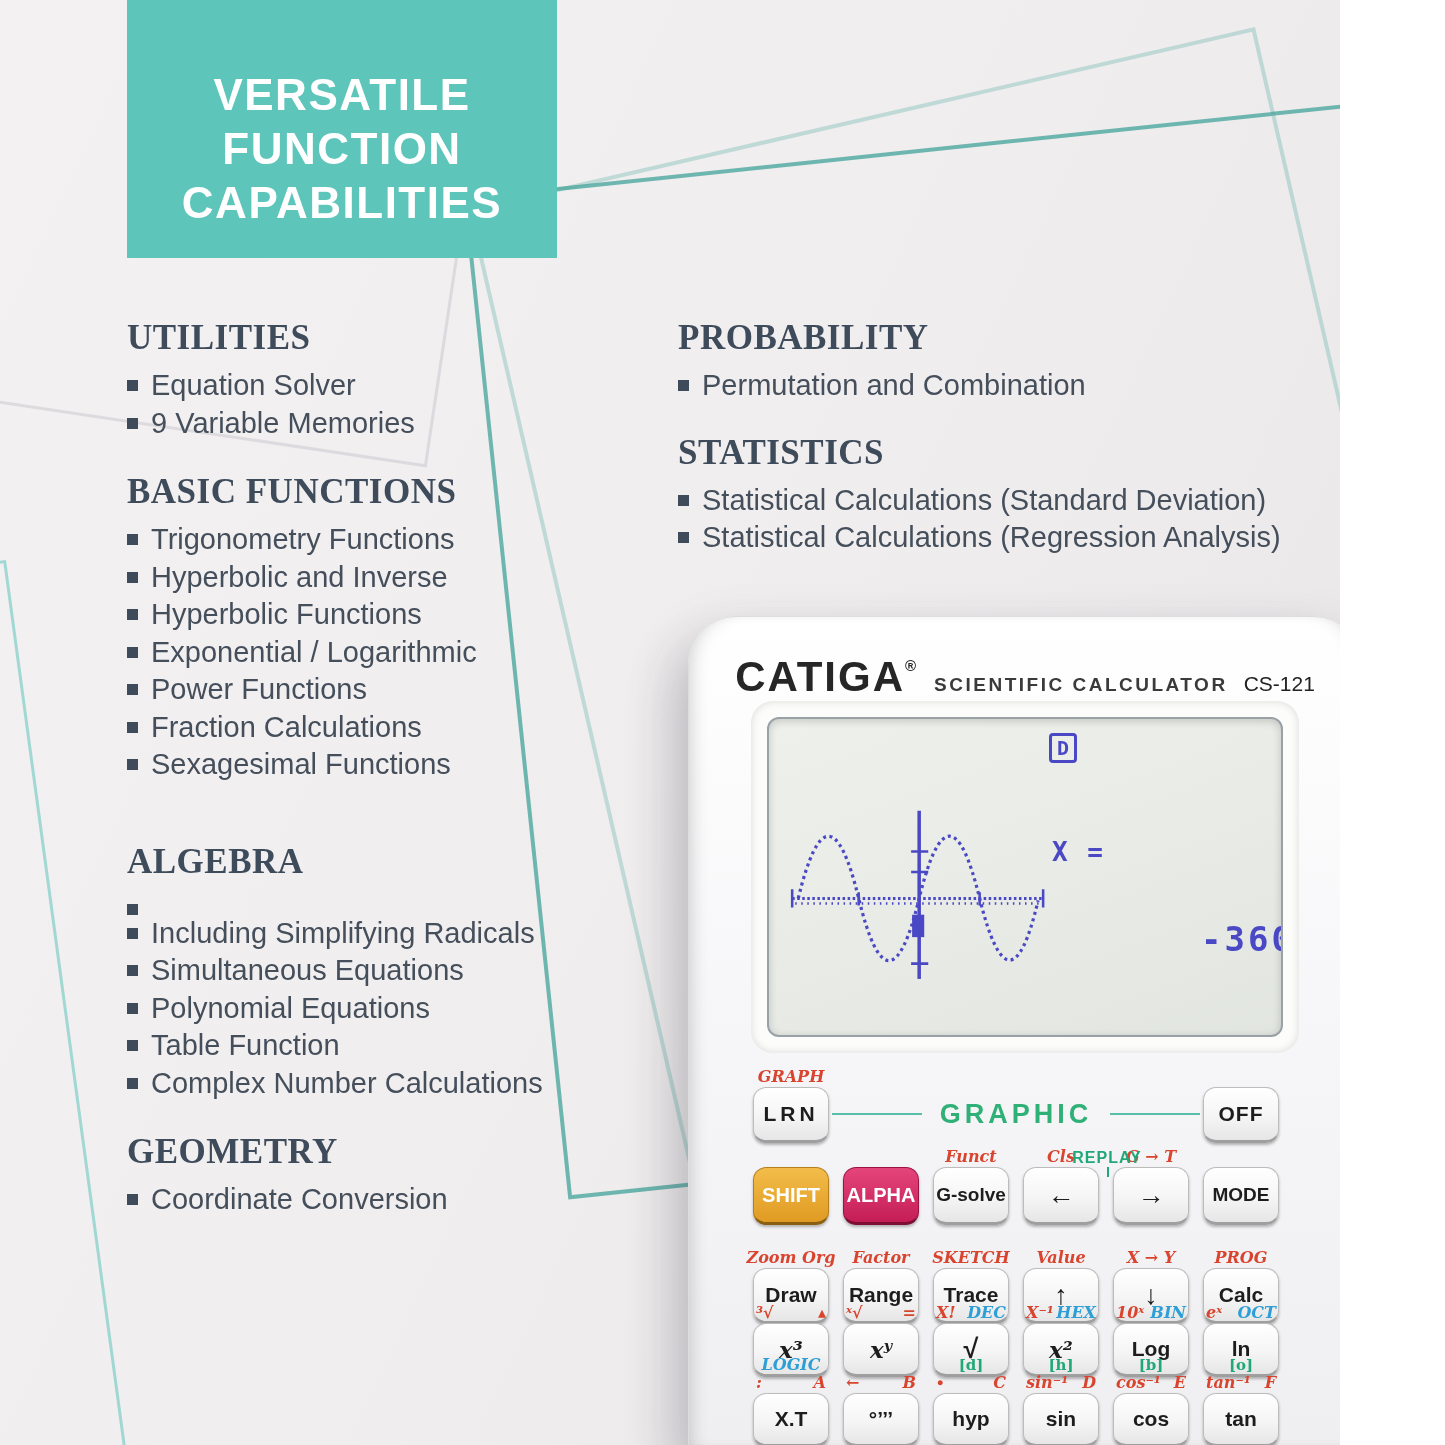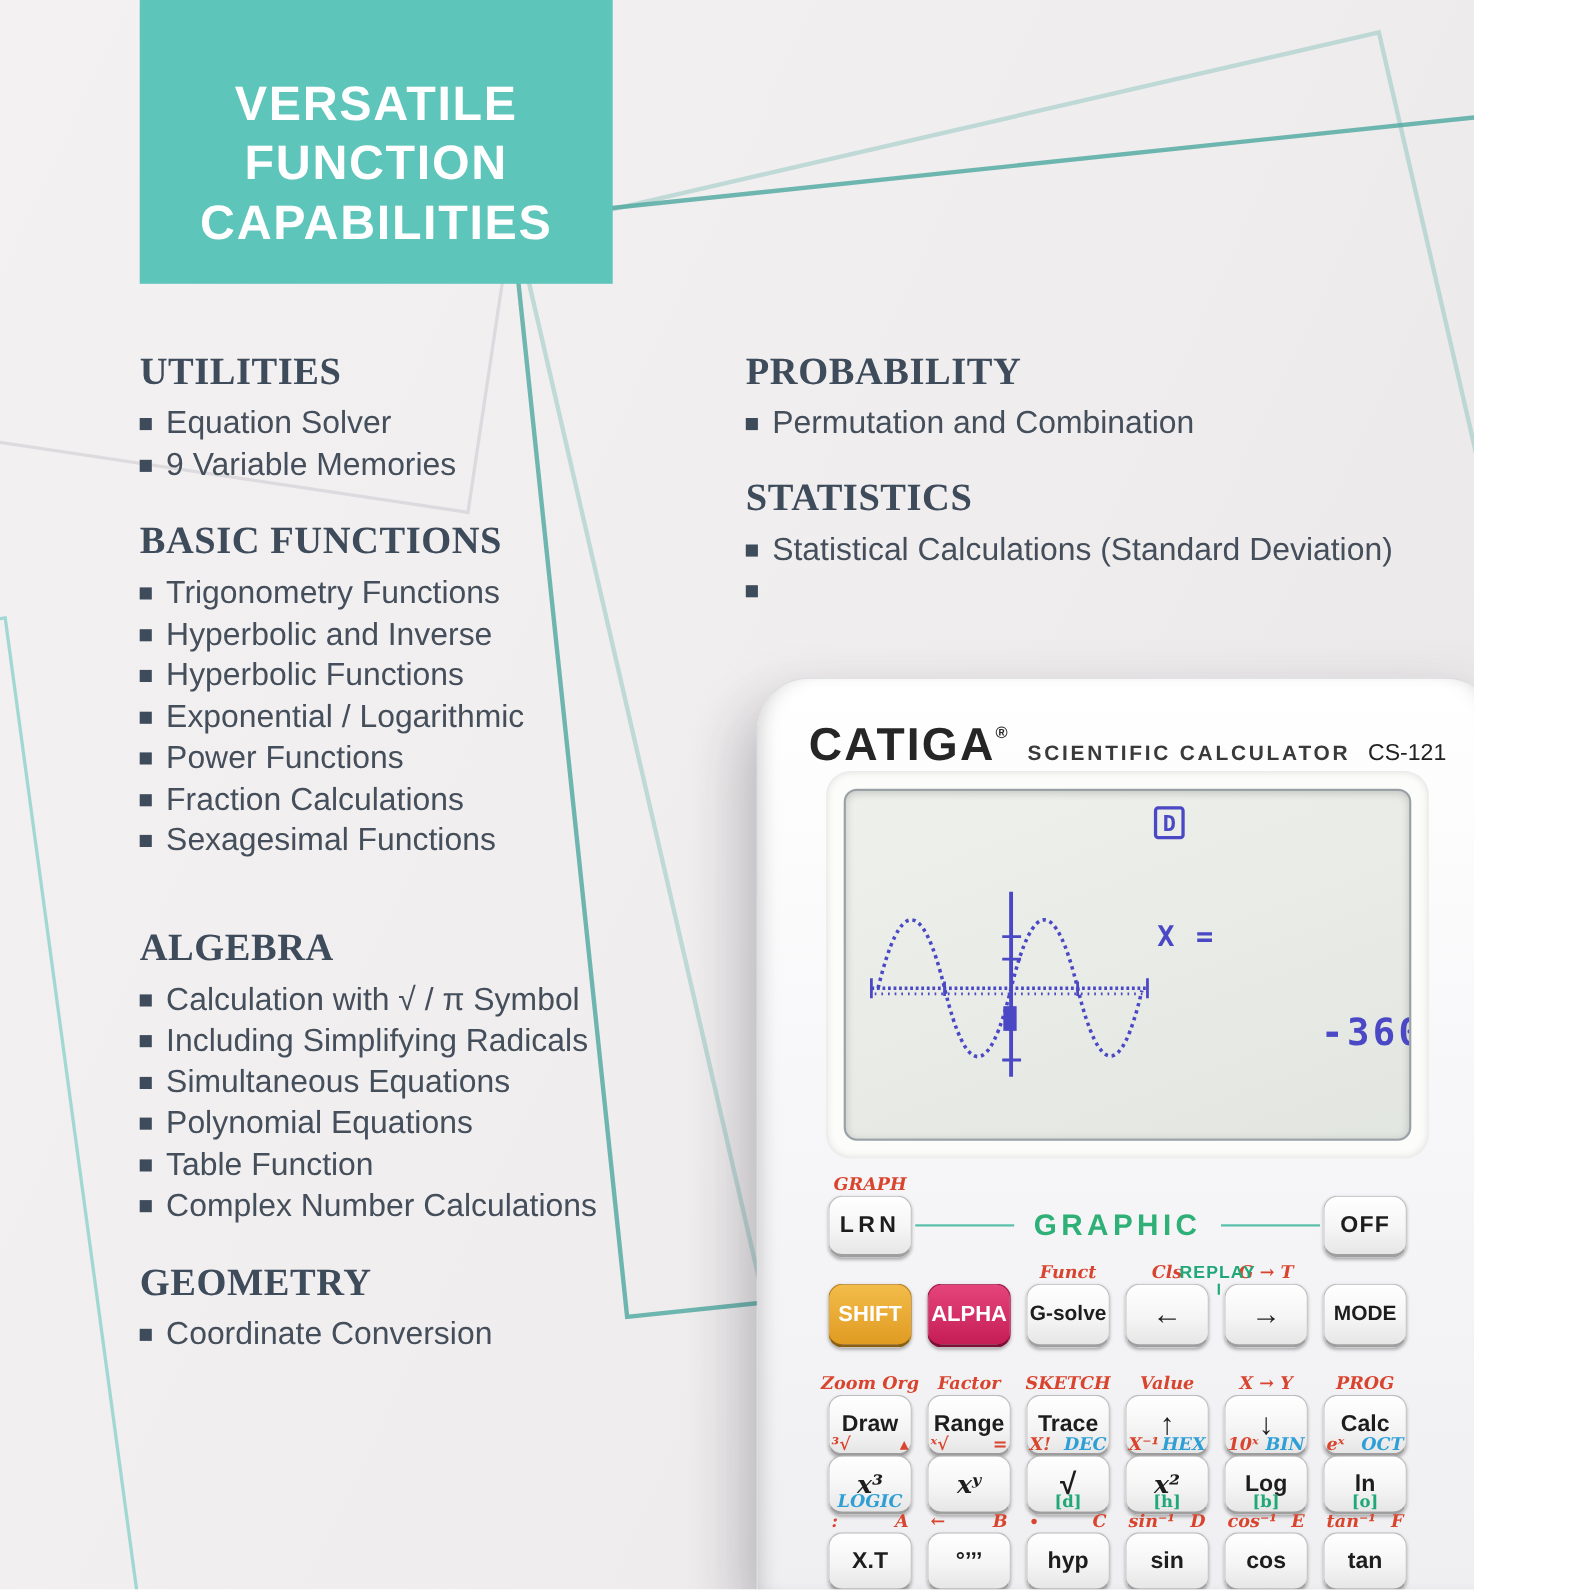--- a/index.html
+++ b/index.html
@@ -168,21 +168,20 @@
             <span class="bullet"></span>
             <span>Sexagesimal Functions</span>
           </li>
         </ul>
       </section>
       <section class="feature-section">
         <h2>ALGEBRA</h2>
         <ul>
           <li>
             <span class="bullet"></span>
-            <span>Calculation with √ / π  Symbol</span>
           </li>
           <li>
             <span class="bullet"></span>
             <span>Including Simplifying Radicals</span>
           </li>
           <li>
             <span class="bullet"></span>
             <span>Simultaneous Equations</span>
           </li>
           <li>
@@ -221,20 +220,21 @@
       </section>
       <section class="feature-section">
         <h2>STATISTICS</h2>
         <ul>
           <li>
             <span class="bullet"></span>
             <span>Statistical Calculations (Standard Deviation)</span>
           </li>
           <li>
             <span class="bullet"></span>
+            <span>Statistical Calculations (Regression Analysis)</span>
           </li>
         </ul>
       </section>
     </div>
 
   <div class="calc">
     <div class="brand-row">
       <span class="brand"><span>CATIGA</span><sup>®</sup></span>
       <span class="subtitle">SCIENTIFIC  CALCULATOR</span>
       <span class="model">CS-121</span>

